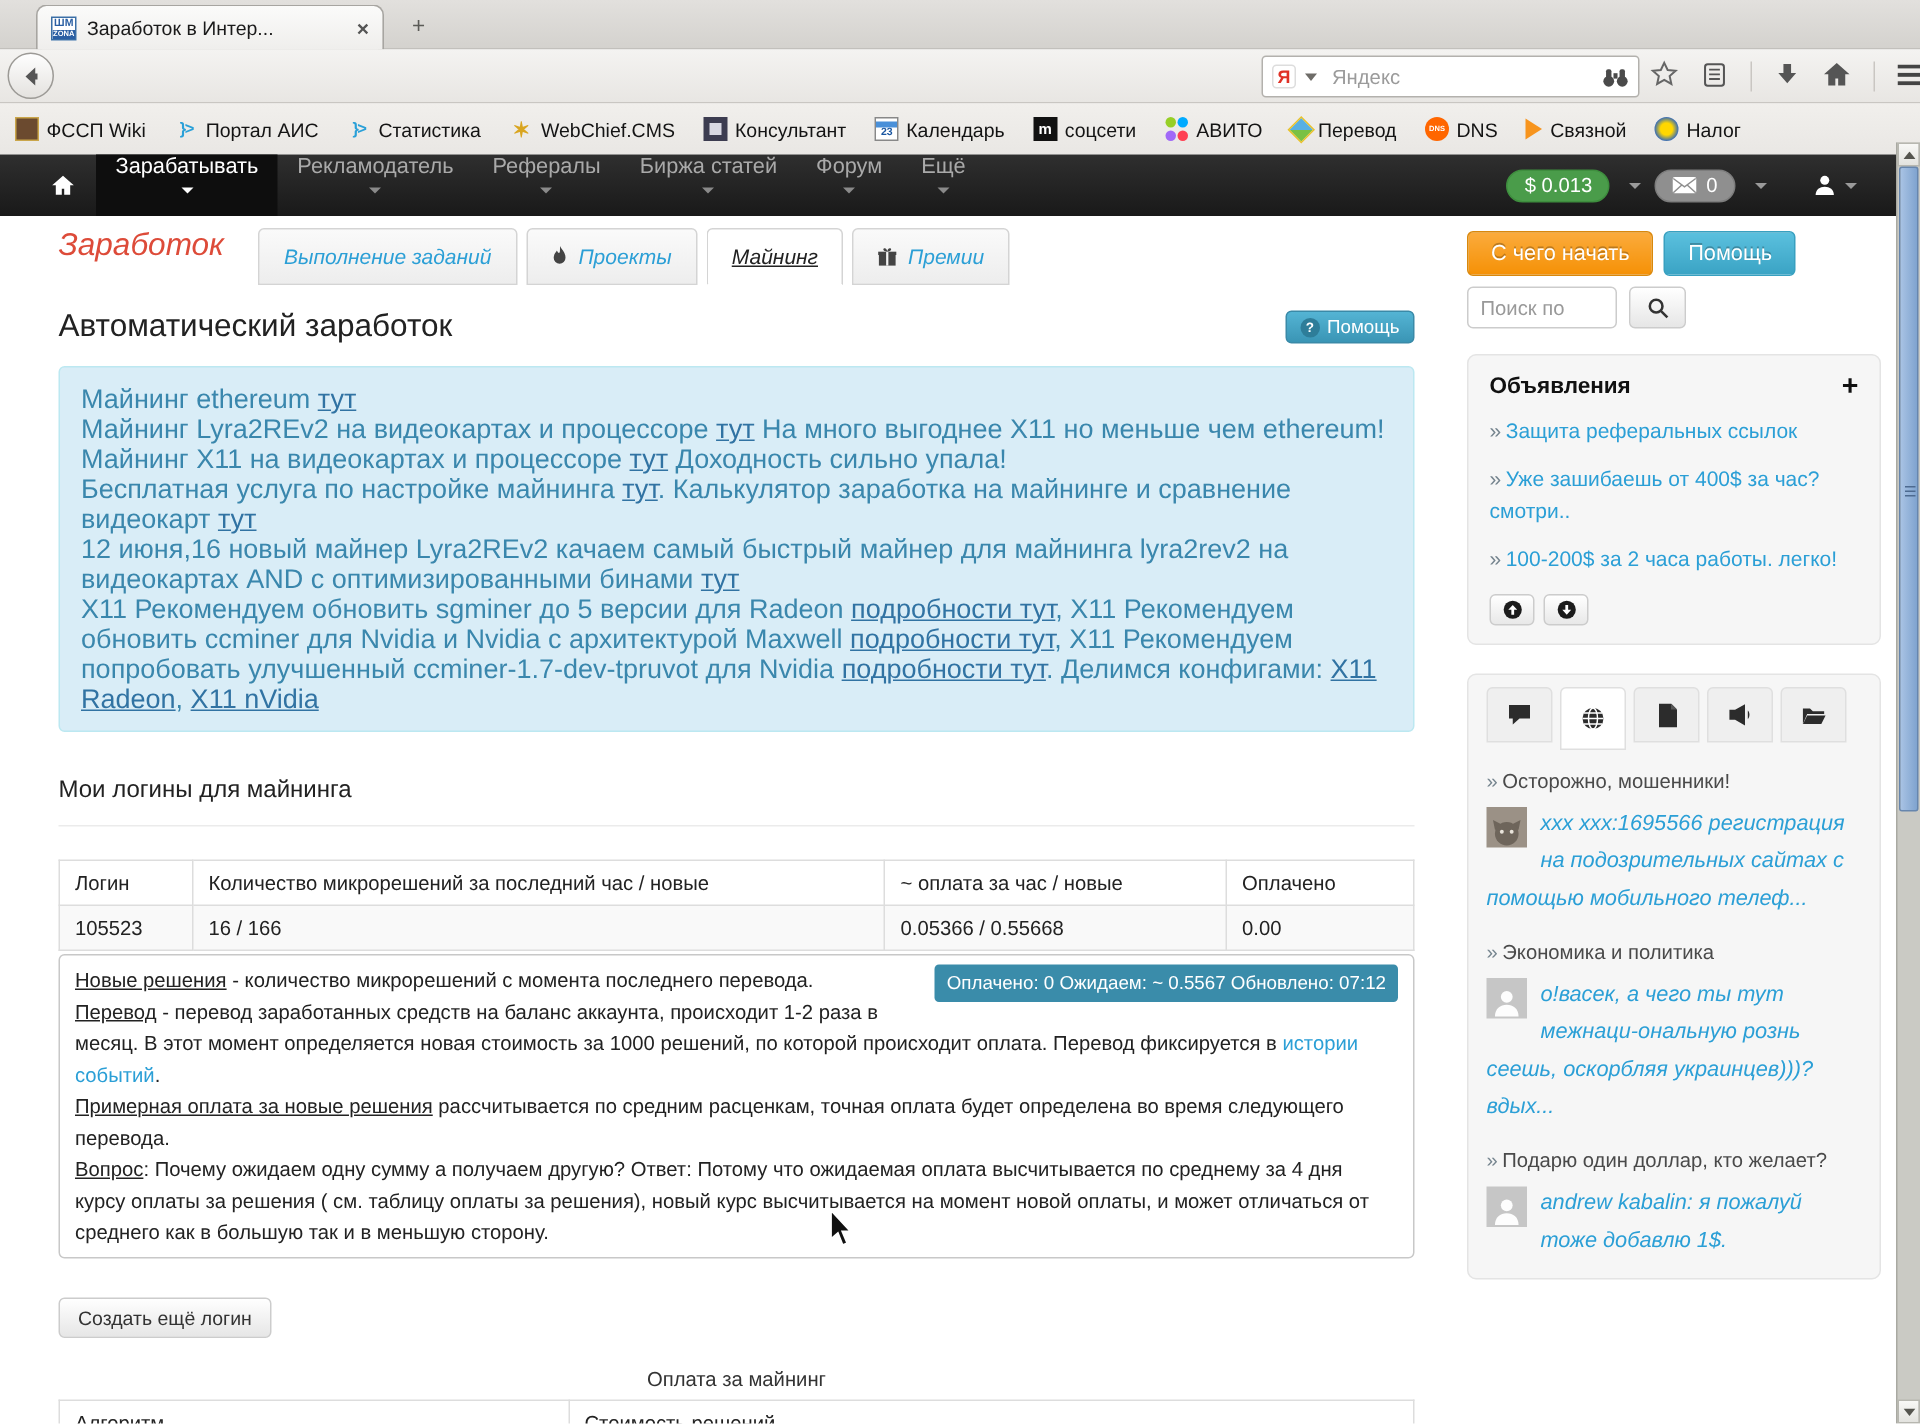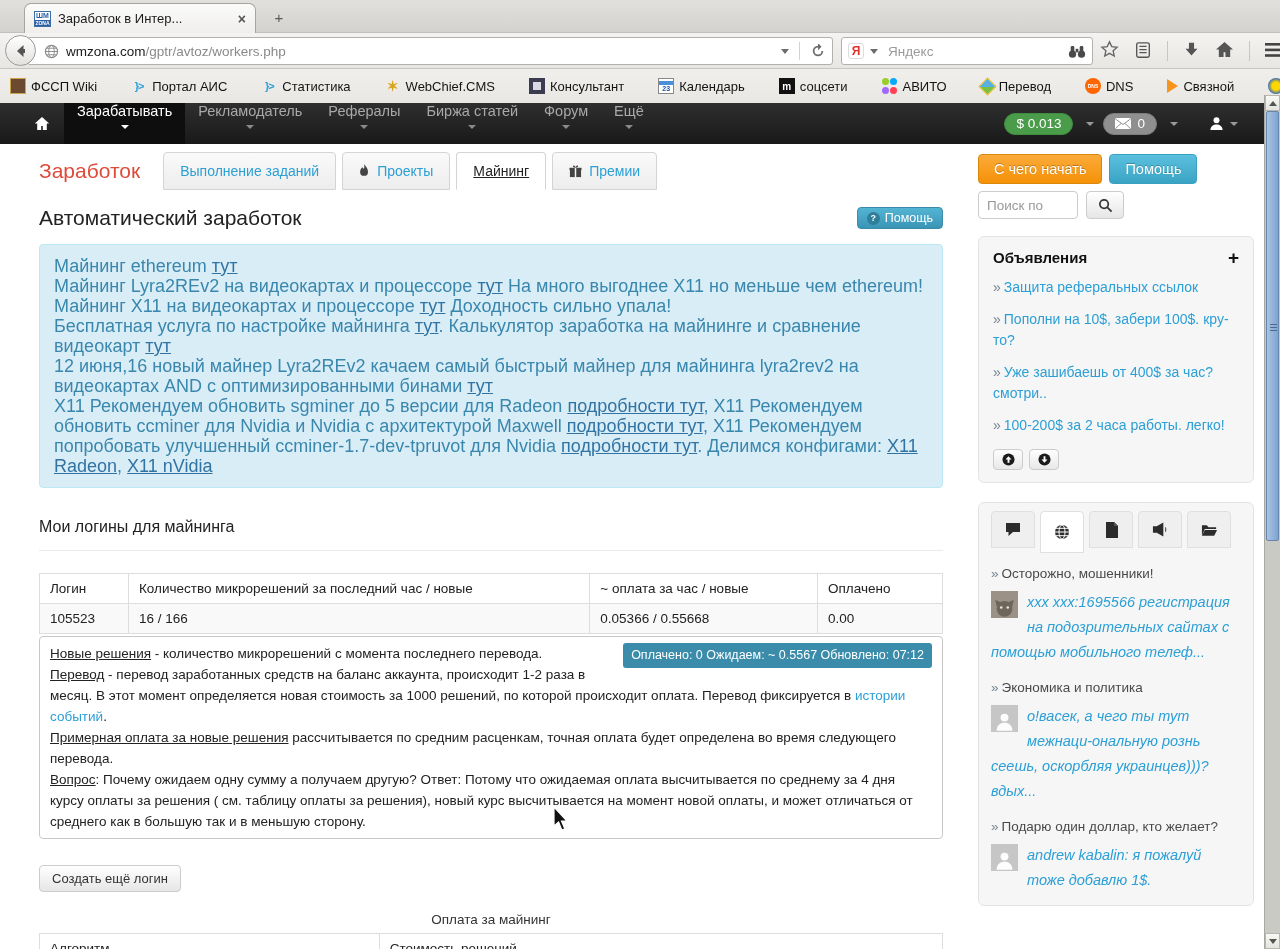--- a/index.html
+++ b/index.html
@@ -41,21 +41,21 @@
               border:1px solid #b3b1ad; border-radius:3px; display:flex; align-items:center; padding:0 6px;}
   .ya-ico{ width:16px; height:16px; border:1px solid #ddd; border-radius:3px; color:#e03227;
            font-weight:bold; font-size:12px; line-height:15px; text-align:center; background:#fff;}
   .search-hint{ color:#9b9b9b; font-size:13.5px; margin-left:4px;}
   .binocs{ margin-left:auto; display:flex;}
   .tb-icons{ position:absolute; left:1100px; top:4px; height:28px; display:flex; align-items:center; gap:15px;}
   .tb-sep{ width:1px; height:20px; background:#c9c6c2;}
 
   .bookmarksbar{ position:absolute; top:69px; left:0; width:1280px; height:34px;
                  background:linear-gradient(#f1efec,#e9e7e4); display:flex; align-items:center;
-                 gap:34px; padding:0 10px; }
+                 gap:19px; padding:0 10px; }
   .bm{ display:flex; align-items:center; gap:5px; font-size:13px; color:#141414; white-space:nowrap;}
   .bmi{ width:16px; height:16px; display:flex; align-items:center; justify-content:center; flex:0 0 auto; font-weight:bold;}
   .i-fssp{ background:#6b4a2f; border:1px solid #caa64b;}
   .i-arrow{ color:#2aa0d8; font-size:11px; letter-spacing:-1px;}
   .i-star16{ color:#d9a520; font-size:14px;}
   .i-consult{ background:#3c3c50;} .i-consult i{display:block;width:8px;height:8px;background:#d8d8e2;}
   .i-cal{ background:#fff; border:1px solid #888; flex-direction:column; font-size:7px; color:#1a56a0;}
   .i-cal b{display:block;width:100%;height:4px;background:#4a90d9;}
   .i-social{ background:#111; color:#fff; font-size:10px;}
   .i-avito{ display:grid; grid-template-columns:7px 7px; grid-gap:1px;}
@@ -82,21 +82,21 @@
   .pill-balance{ background:#4a9c4a; border:1px solid #3e8e3e;}
   .pill-mail{ background:#8f8f8f; border:1px solid #7d7d7d;}
   .dd-caret{ width:0;height:0;border-left:4px solid transparent;border-right:4px solid transparent;
              border-top:4px solid #9a9a9a; margin-left:4px;}
   .nav-user{ display:flex; align-items:center; margin-left:22px;}
 
   
   .main{ position:absolute; top:144px; left:0; width:1264px; height:805px; background:#fff;}
   .left-col{ position:absolute; left:39px; top:8px; width:904px;}
 
-  .brand-row{ display:flex; align-items:flex-end; }
+  .brand-row{ display:flex; align-items:flex-start;font-style:italic; }
   .brand{ font-size:21px; color:#dd4b39; padding-bottom:7px; margin-right:23px;}
   .ptabs{ display:flex; gap:6px;}
   .ptab{ height:38px; display:flex; align-items:center; gap:7px; padding:0 16px; font-size:14px;
          background:linear-gradient(#fafafa,#ededed); border:1px solid #d4d4d4;
          border-radius:4px 4px 0 0; color:var(--link); white-space:nowrap;}
   .ptab.active{ background:#fff; border-bottom-color:#fff; color:#222;padding-left:16px;}
   .ptab.active span{ text-decoration:underline; }
   .ptab svg{ flex:0 0 auto;}
 
   .title-row{ display:flex; align-items:center; justify-content:space-between; margin-top:16px;}
@@ -200,40 +200,20 @@
   </div>
   <div class="newtab">+</div>
 </div>
 
 <div class="toolbar">
   <div class="back-btn">
     <svg width="16" height="16" viewBox="0 0 16 16">
         <path d="M10.5 2 4 8l6.5 6V10h1.5V6h-1.5z" fill="#555"></path>
       </svg>
   </div>
-  <div class="urlbar">
-    <span class="globe">
-      <svg width="15" height="15" viewBox="0 0 16 16">
-          <circle cx="8" cy="8" r="6.5" fill="none" stroke="#8a8a8a" stroke-width="1.3"></circle>
-          <ellipse cx="8" cy="8" rx="3" ry="6.5" fill="none" stroke="#8a8a8a"></ellipse>
-          <path d="M1.5 8h13M2.5 4.5h11M2.5 11.5h11" stroke="#8a8a8a" fill="none"></path>
-        </svg>
-    </span>
-    <span class="url-domain">wmzona.com</span>
-      <span class="url-path">/gptr/avtoz/workers.php</span>
-    <span class="url-ctrls">
-      <span class="chev"></span>
-      <span class="sep"></span>
-      <span style="margin:0 7px;display:flex;">
-        <svg width="14" height="14" viewBox="0 0 16 16">
-            <path d="M8 2a6 6 0 1 0 6 6h-2a4 4 0 1 1-4-4v3l4-4-4-4z" fill="#6e6c68"></path>
-          </svg>
-      </span>
-    </span>
-  </div>
   <div class="searchbar">
     <span class="ya-ico">Я</span>
     <span class="chev"></span>
     <span class="search-hint">Яндекс</span>
     <span class="binocs">
       <svg width="18" height="15" viewBox="0 0 20 16">
           <circle cx="5" cy="11" r="4" fill="#4a4a4a"></circle>
           <circle cx="15" cy="11" r="4" fill="#4a4a4a"></circle>
           <rect x="3" y="2" width="4" height="7" rx="1.5" fill="#4a4a4a"></rect>
           <rect x="13" y="2" width="4" height="7" rx="1.5" fill="#4a4a4a"></rect>
@@ -508,21 +488,20 @@
           </svg>
       </button>
     </div>
 
     <div class="panel">
       <div class="panel-title-row">
         <span class="panel-title">Объявления</span>
         <span class="plus">+</span>
       </div>
       <div class="ann-item"><span class="bullet">»</span><span class="lnk">Защита реферальных ссылок</span></div>
-      <div class="ann-item"><span class="bullet">»</span><span class="lnk">Пополни на 10$, забери 100$. кру-то?</span></div>
       <div class="ann-item"><span class="bullet">»</span><span class="lnk">Уже зашибаешь от 400$ за час? смотри..</span></div>
       <div class="ann-item"><span class="bullet">»</span><span class="lnk">100-200$ за 2 часа работы. легко!</span></div>
       <div class="ann-nav">
         <span class="circ-btn">
           <svg width="13" height="13" viewBox="0 0 14 14">
               <circle cx="7" cy="7" r="6.5" fill="#1c1c1c"></circle>
               <path d="M7 3.5 3.8 7h2.2v3.5h2V7h2.2z" fill="#fff"></path>
             </svg>
         </span>
         <span class="circ-btn">

